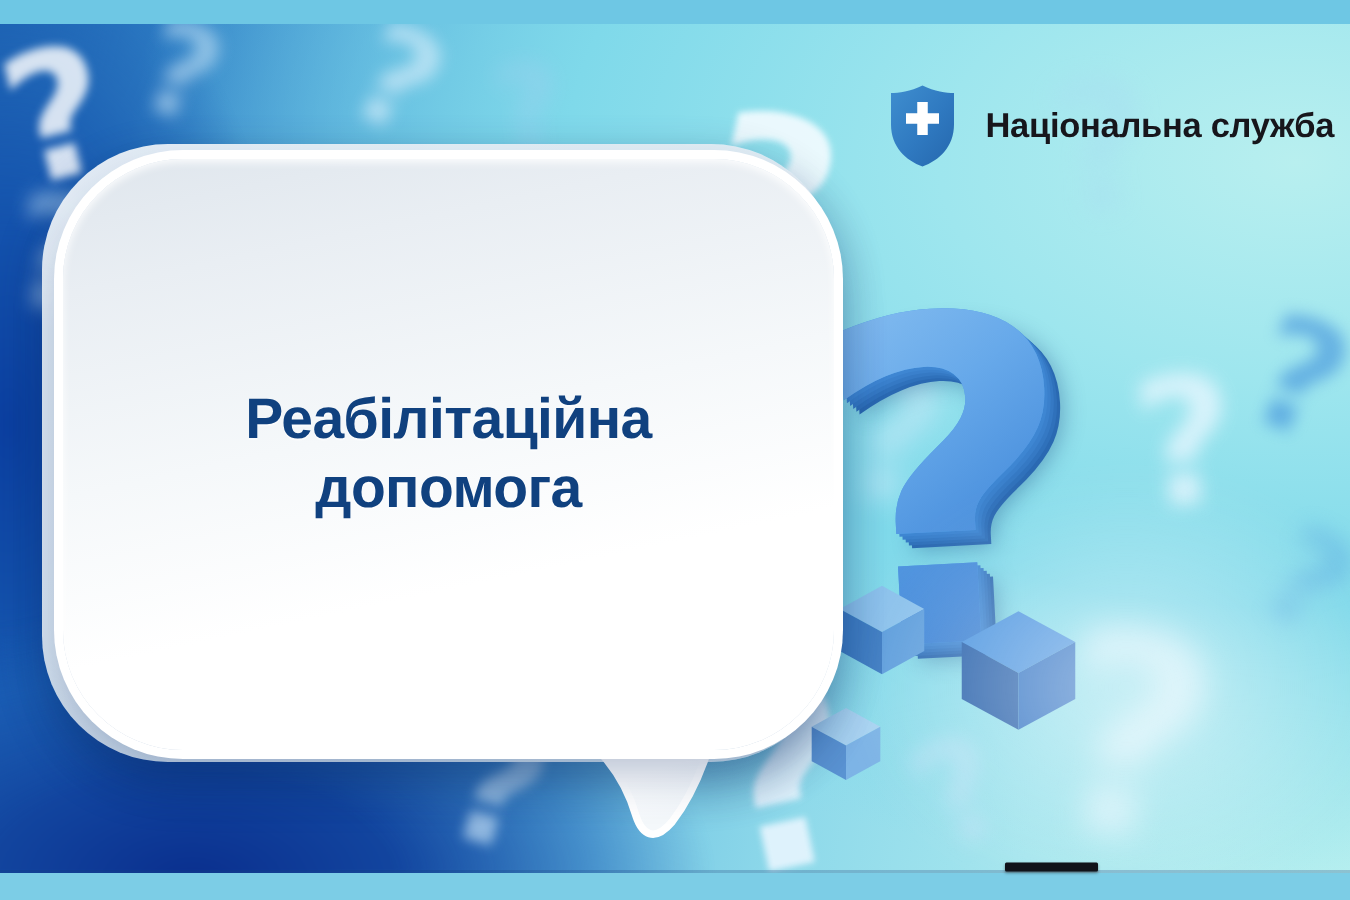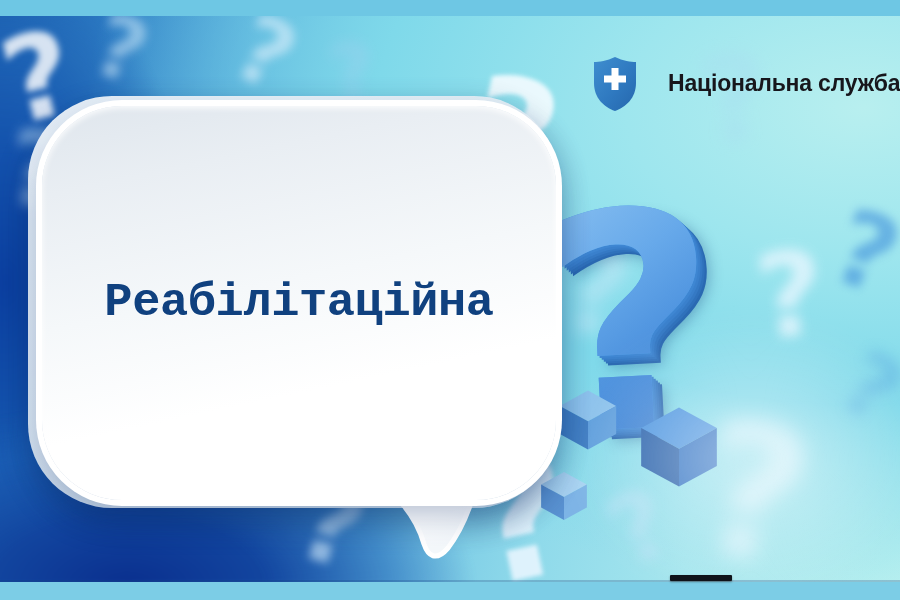--- a/index.html
+++ b/index.html
@@ -116,34 +116,34 @@
     position:absolute;
     left:372px;top:452px;width:108px;height:112px;
     z-index:5;
   }
   .bubble-tail svg{display:block;}
 
   .bubble-text{
     text-align:center;
     color:#10417f;
     font-weight:700;
-    font-size:47px;
+    font-size:38px;
     line-height:1.22;
     letter-spacing:-0.4px;
     padding:0 26px;
     text-shadow:0 1px 0 rgba(255,255,255,.6);
-    font-family:Liberation Mono, monospace;
+    font-family:Liberation Sans, sans-serif;
   }
   .bubble-text .l1{display:block;}
   .bubble-text .l2{display:block;}
 
   
   .logo{
     position:absolute;left:592px;top:56px;
-    display:flex;align-items:center;gap:30px;
+    display:flex;align-items:center;gap:19px;
     z-index:20;
   }
   .shield{width:46px;height:56px;flex:0 0 auto;}
   .logo-text{
     color:#17161c;
     font-weight:700;
     font-size:23px;
     line-height:1.18;
     letter-spacing:-0.2px;
     white-space:nowrap;
@@ -222,20 +222,21 @@
         </linearGradient>
       </defs>
       <path d="M2,2 L104,2 L104,34 C104,34 96,70 76,96 C64,110 56,104 52,92 C44,64 24,40 2,30 Z" fill="url(#tailg)" stroke="#ffffff" stroke-width="5" stroke-linejoin="round"></path>
     </svg>
   </div>
 
   <div class="bubble-shadow"></div>
   <div class="bubble">
     <div class="bubble-text">
       <span class="l1">Реабілітаційна</span>
+      <span class="l2">допомога</span>
     </div>
   </div>
 
   <div class="logo">
     <span class="shield">
       <svg viewBox="0 0 46 56" width="46" height="56">
         <defs>
           <linearGradient id="shg" x1="0" y1="0" x2="1" y2="1">
             <stop offset="0%" stop-color="#3f8ecf"></stop>
             <stop offset="55%" stop-color="#2f79c0"></stop>

